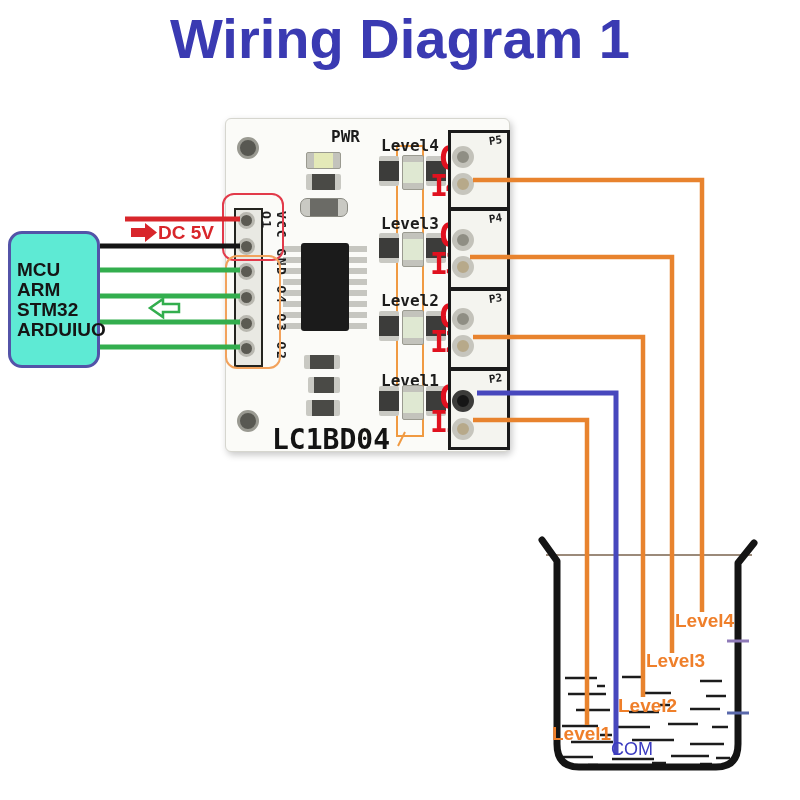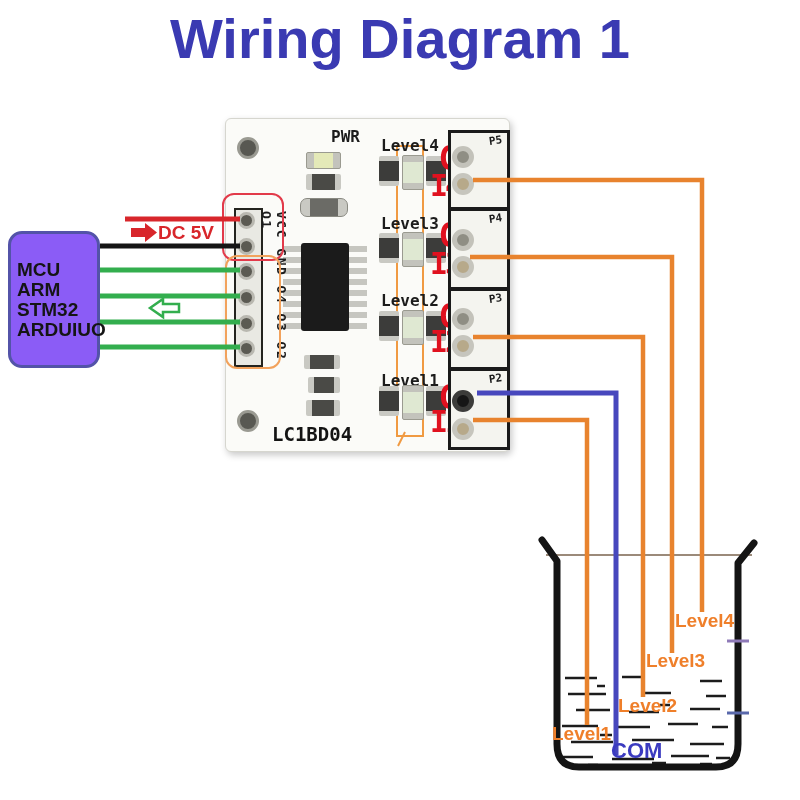--- a/index.html
+++ b/index.html
@@ -2,21 +2,21 @@
 <html><head>
 <meta charset="utf-8">
 <style>
   html,body{margin:0;padding:0;background:#ffffff;}
   .stage{position:relative;width:800px;height:800px;background:#ffffff;overflow:hidden;
          font-family:"Liberation Sans",sans-serif;}
   .title{position:absolute;left:0;top:6px;width:100%;text-align:center;
          font-size:56px;font-weight:bold;color:#3a3ab2;letter-spacing:0px;}
   
   .mcu-box{position:absolute;left:8px;top:231px;width:92px;height:137px;
-           border:3px solid #5353a8;border-radius:14px;background:#8b5cf6;
+           border:3px solid #5353a8;border-radius:14px;background:#5eead4;
            display:flex;flex-direction:column;justify-content:center;
            padding-left:6px;box-sizing:border-box;z-index:3;}
   .mcu-box div{font-size:19px;font-weight:bold;color:#151515;line-height:20px;}
   .dc-label{position:absolute;left:158px;top:222px;font-size:19px;font-weight:bold;
             color:#d8262b;z-index:4;}
   
   .pcb{position:absolute;left:225px;top:118px;width:283px;height:332px;
        background:#fbfbf8;border:1px solid #d6d6cf;border-radius:6px;
        box-shadow:2px 3px 7px rgba(0,0,0,0.22);z-index:1;}
   .mono{font-family:"DejaVu Sans Mono",monospace;}
@@ -50,27 +50,27 @@
          line-height:1;letter-spacing:-3px;}
   .red-i{position:absolute;left:204px;font-size:30px;font-weight:bold;color:#e0111f;
          line-height:1;letter-spacing:-3px;}
   .conn{position:absolute;left:222px;width:56px;border:3px solid #1a1a1a;background:#f4f4ef;}
   .conn-label{position:absolute;right:5px;top:2px;font-size:11px;font-weight:bold;
               color:#1c1c1c;transform:rotate(-8deg);line-height:1;}
   .conn-hole{position:absolute;left:1px;width:12px;height:12px;border-radius:50%;
              background:#8f8e84;border:5px solid #c3c2ba;}
   .conn-hole.black{background:#161616;border-color:#3c3c3a;}
   .conn-hole.tan{background:#b7a98a;border-color:#c6c5bd;}
-  .board-name{position:absolute;left:46px;top:304px;font-size:19px;font-weight:bold;
+  .board-name{position:absolute;left:46px;top:304px;font-size:28px;font-weight:bold;
               color:#141414;letter-spacing:0px;}
   
   .wire-layer{position:absolute;left:0;top:0;z-index:2;}
   
   .bk-label{position:absolute;font-size:19px;font-weight:bold;color:#ef7f2a;z-index:4;line-height:1;}
-  .bk-com{position:absolute;font-size:22px;font-weight:bold;color:#3b3bc0;z-index:4;line-height:1;}
+  .bk-com{position:absolute;font-size:18px;font-weight:normal;color:#3b3bc0;z-index:4;line-height:1;}
 </style>
 </head>
 <body>
 
 <div class="stage">
 
   <div class="title">Wiring Diagram 1</div>
 
   <div class="pcb">
     <div class="mount-hole" style="left:11px;top:18px;"></div>

